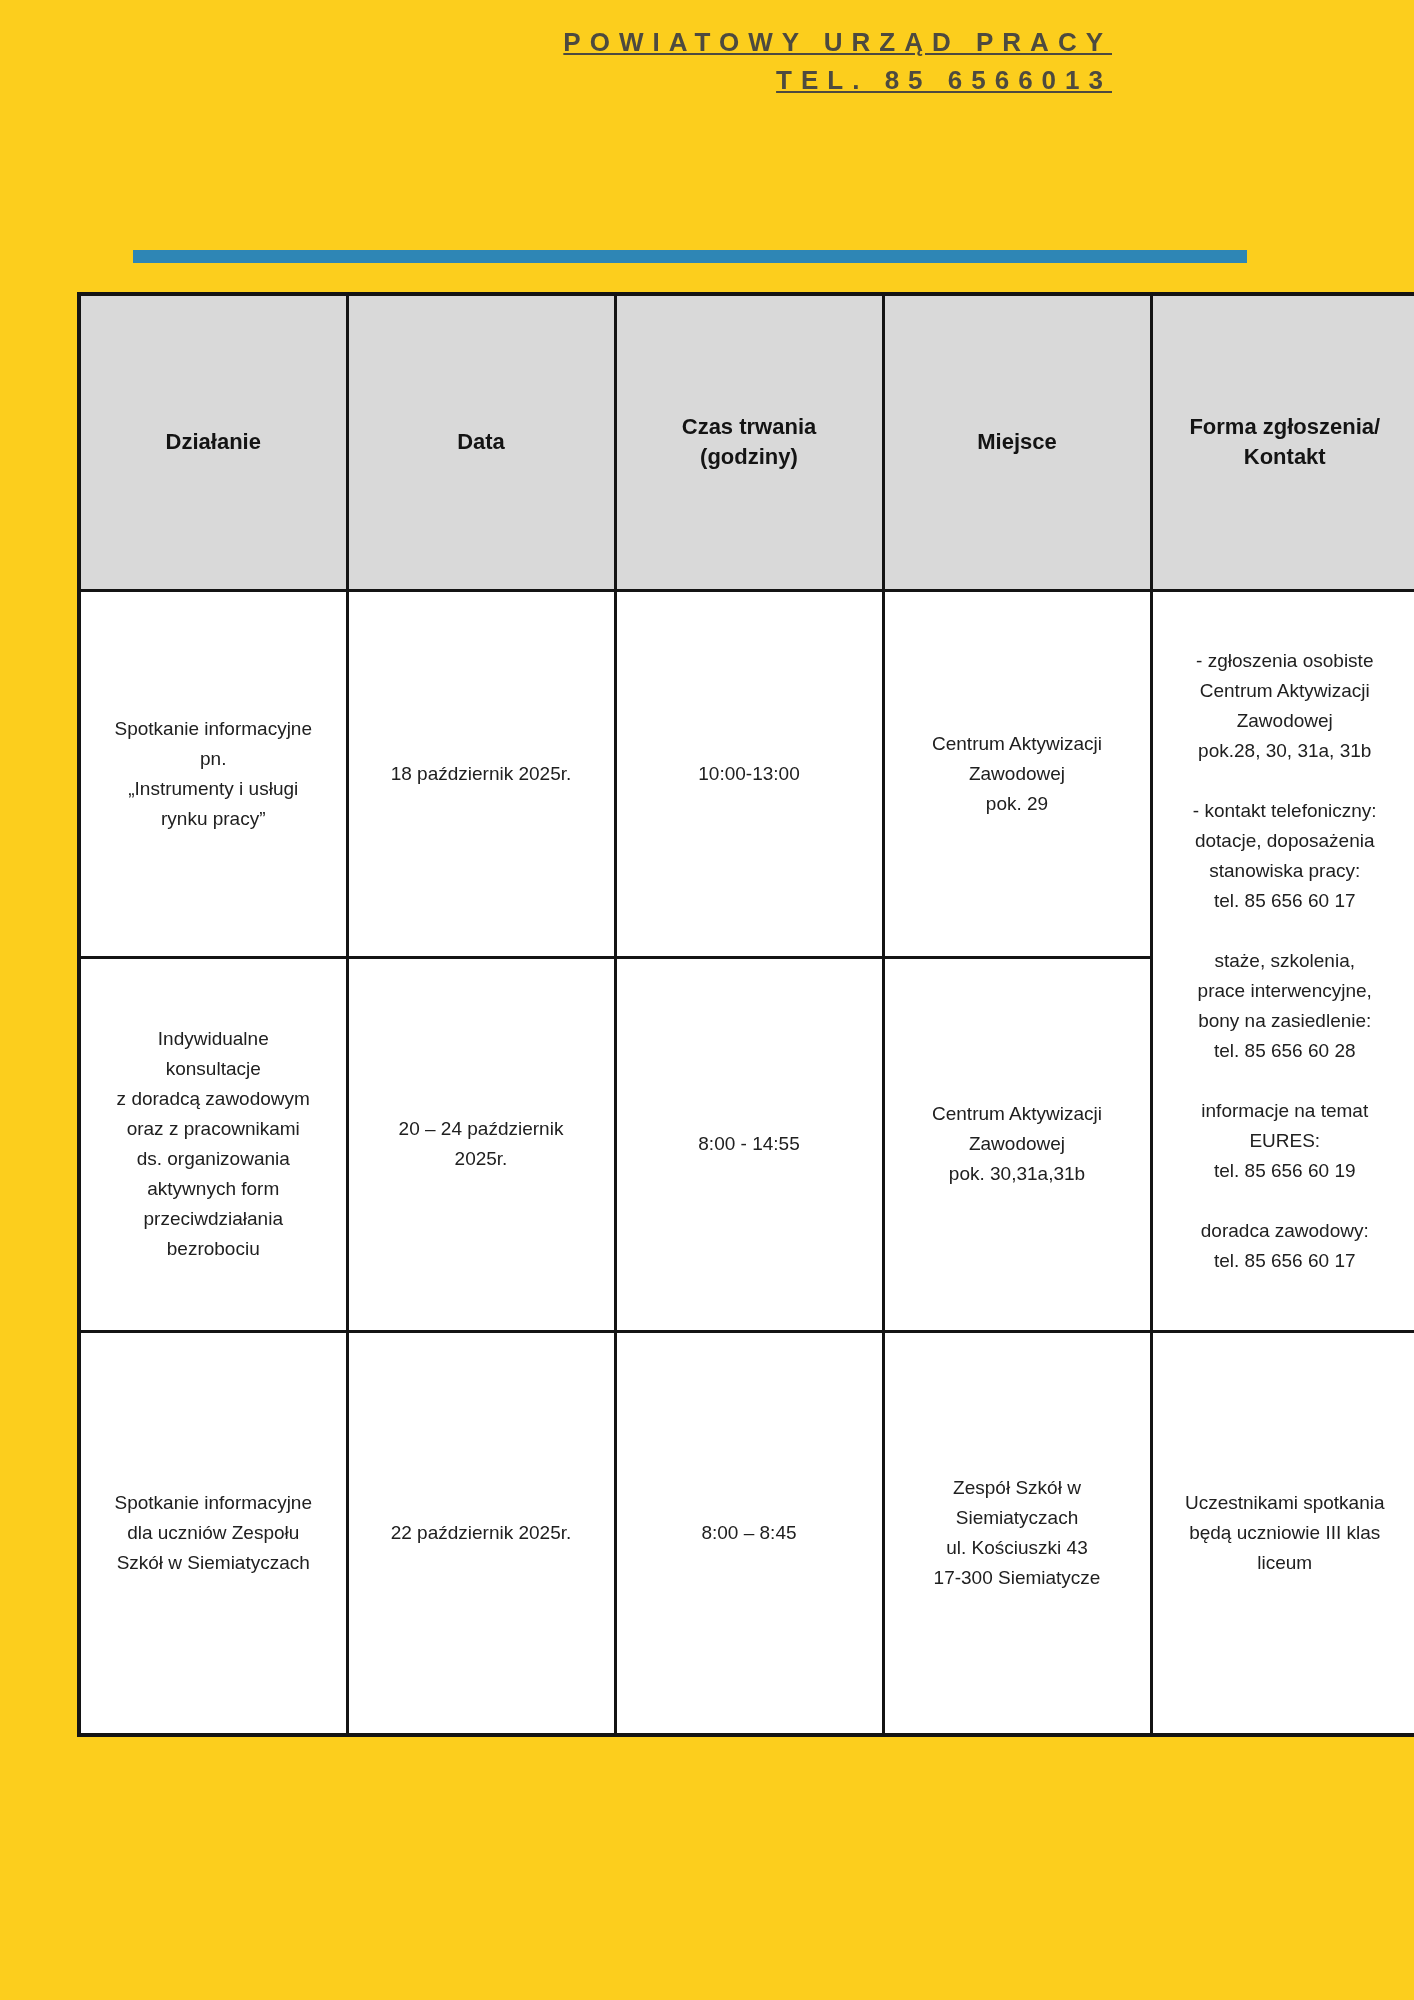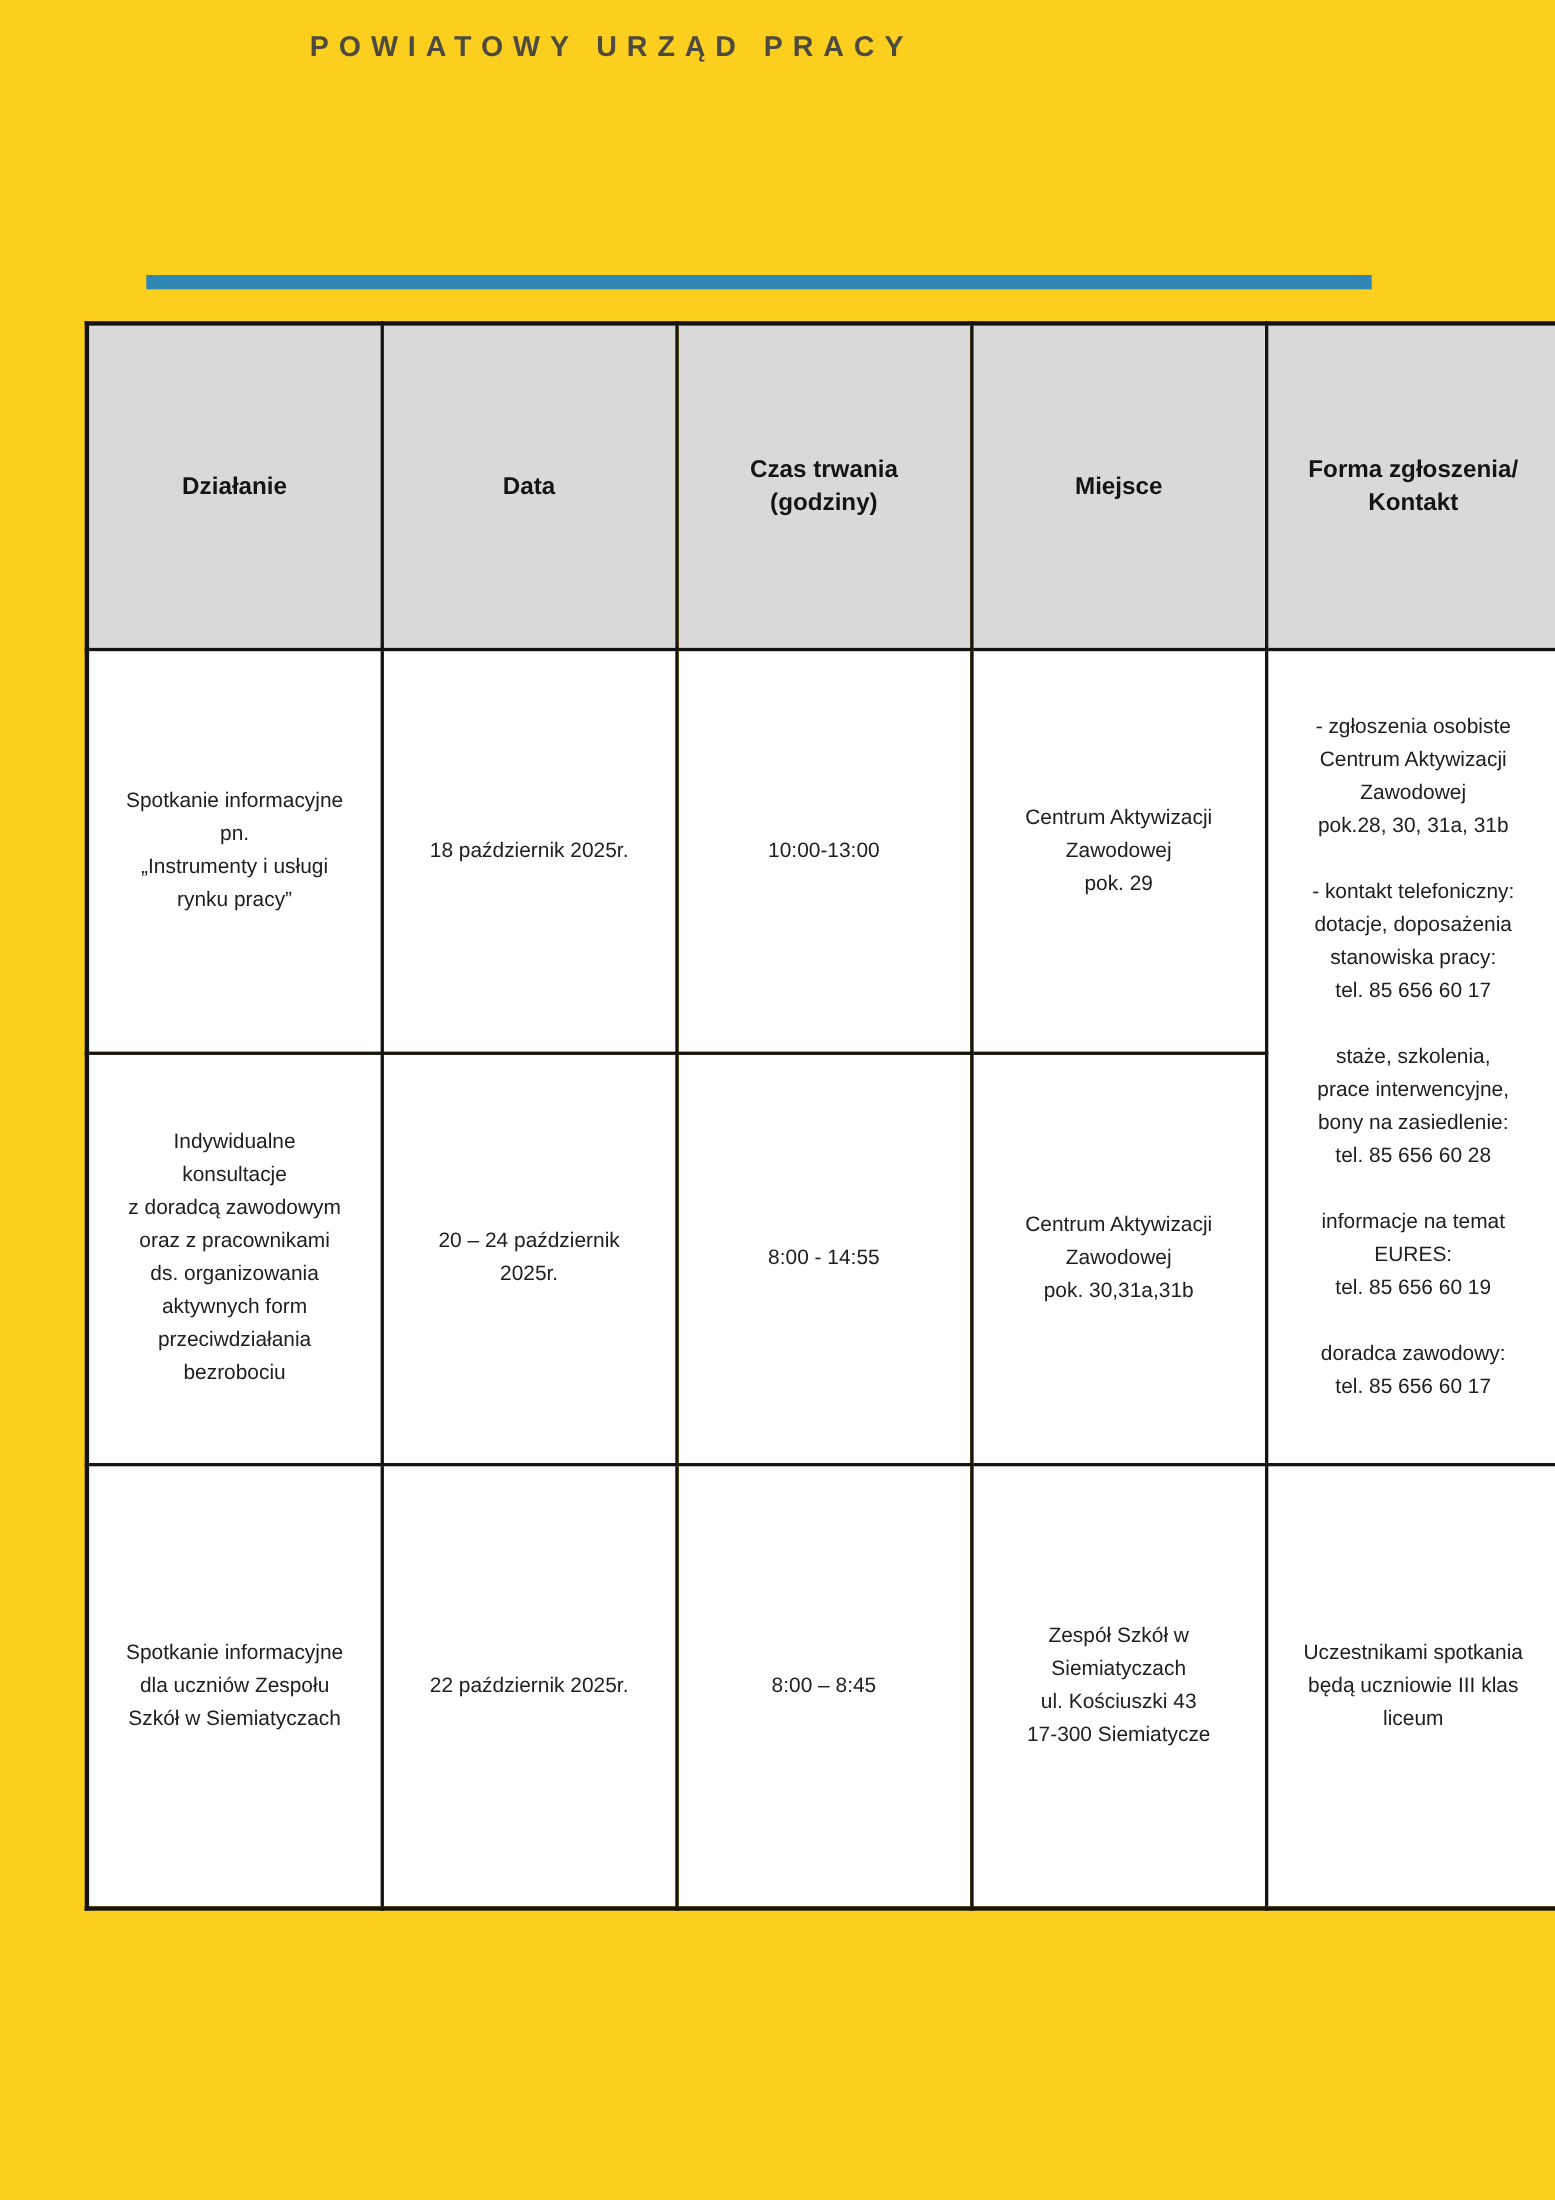--- a/index.html
+++ b/index.html
@@ -5,27 +5,28 @@
   html, body { margin:0; padding:0; }
   body {
     width:1414px; height:2000px;
     background:#FCCE1D;
     font-family:"Liberation Sans", sans-serif;
     position:relative;
     -webkit-font-smoothing:antialiased;
   }
   .banner {
     position:absolute; top:24px; left:0; width:1112px;
-    text-align:center;
+    text-align:right;
     color:#4D4A3F;
     font-weight:bold;
     font-size:26px;
     line-height:37.6px;
     letter-spacing:9px;
     white-space:nowrap;
+    text-decoration:underline;
   }
   .divider {
     position:absolute; left:133px; top:250px;
     width:1114px; height:13px;
     background:#2E86B5;
   }
   .tablewrap { position:absolute; left:54px; top:292px;padding-left:23px; }
   table.schedule {
     border-collapse:collapse;
     table-layout:fixed;
@@ -58,20 +59,21 @@
   tr.head-row { height:296px; }
   tr.row-1 { height:367px; }
   tr.row-2 { height:374px; }
   tr.row-3 { height:404px; }
 </style>
 </head>
 <body>
 
 <div class="banner">
   <div>POWIATOWY URZĄD PRACY</div>
+  <div>TEL. 85 6566013</div>
 </div>
 
 <div class="divider"></div>
 
 <div class="tablewrap">
   <table class="schedule">
     <colgroup>
       <col>
         <col>
         <col>

